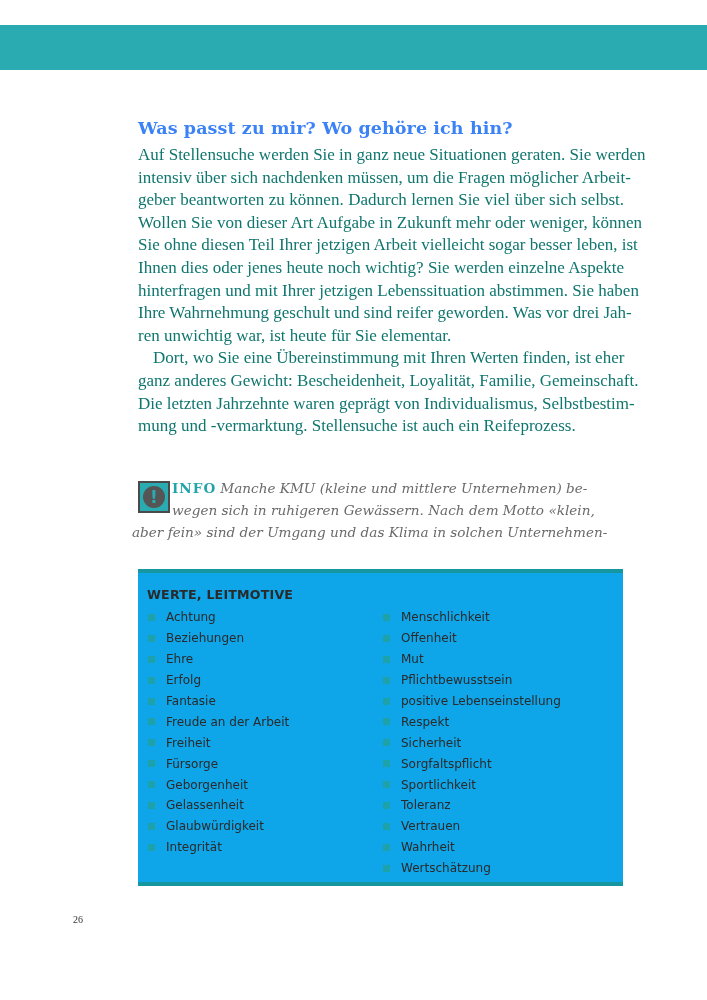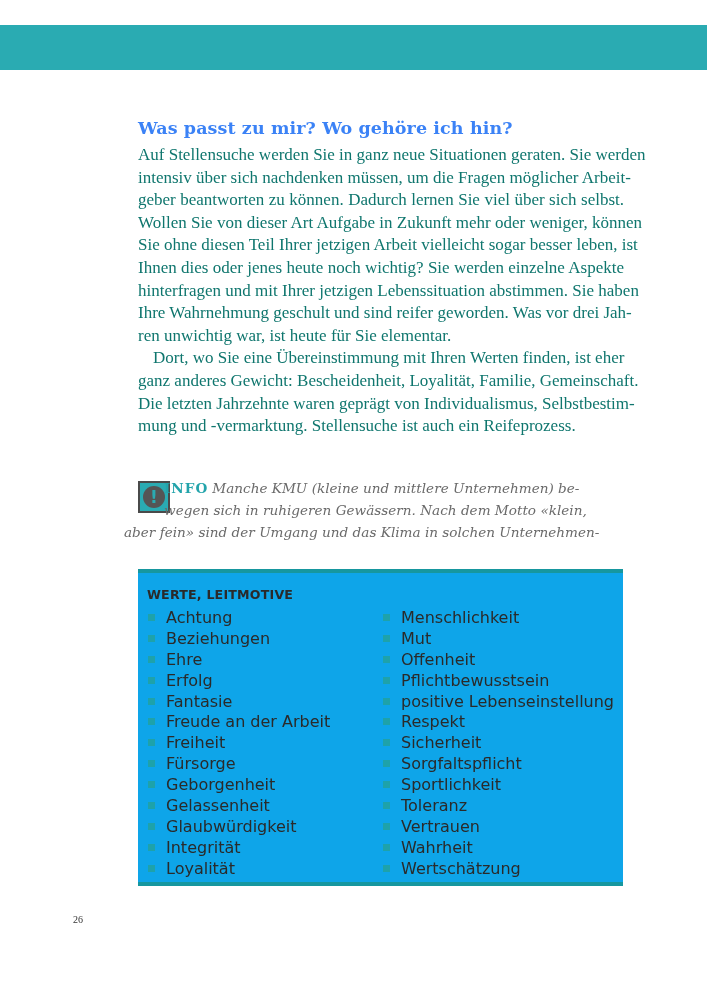--- a/index.html
+++ b/index.html
@@ -53,21 +53,21 @@
       height: 22.6px;
     }
     .body-text .line.last {
       text-align-last: left;
     }
     .body-text .line.indent {
       padding-left: 15px;
     }
     .info {
       position: absolute;
-      left: 124px;
+      left: 132px;
       top: 477px;
       width: 450px;
       font-family: "DejaVu Serif", serif;
       font-style: italic;
       font-size: 13.6px;
       line-height: 22px;
       color: #6a6a6a;
     }
     .info .line {
       display: block;
@@ -142,21 +142,21 @@
       list-style: none;
       margin: 0;
       padding: 0;
     }
     .col.left { left: 9px; }
     .col.right { left: 244px; }
     .col li {
       height: 20.9px;
       display: flex;
       align-items: center;
-      font-size: 16px;
+      font-size: 12px;
       color: #2a2a2a;
       white-space: nowrap;
     }
     .bullet {
       display: inline-block;
       width: 7px;
       height: 7px;
       background: #1ea2aa;
       margin-right: 11px;
       margin-left: 1px;
@@ -247,37 +247,33 @@
         <span>Gelassenheit</span>
       </li>
     <li>
         <span class="bullet"></span>
         <span>Glaubwürdigkeit</span>
       </li>
     <li>
         <span class="bullet"></span>
         <span>Integrität</span>
       </li>
-    <li>
-        <span class="bullet"></span>
-        <span>Loyalität</span>
-      </li>
   </ul>
   <ul class="col right">
     <li>
         <span class="bullet"></span>
         <span>Menschlichkeit</span>
       </li>
     <li>
         <span class="bullet"></span>
+        <span>Offenheit</span>
+      </li>
+    <li>
+        <span class="bullet"></span>
         <span>Mut</span>
-      </li>
-    <li>
-        <span class="bullet"></span>
-        <span>Offenheit</span>
       </li>
     <li>
         <span class="bullet"></span>
         <span>Pflichtbewusstsein</span>
       </li>
     <li>
         <span class="bullet"></span>
         <span>positive Lebenseinstellung</span>
       </li>
     <li>

